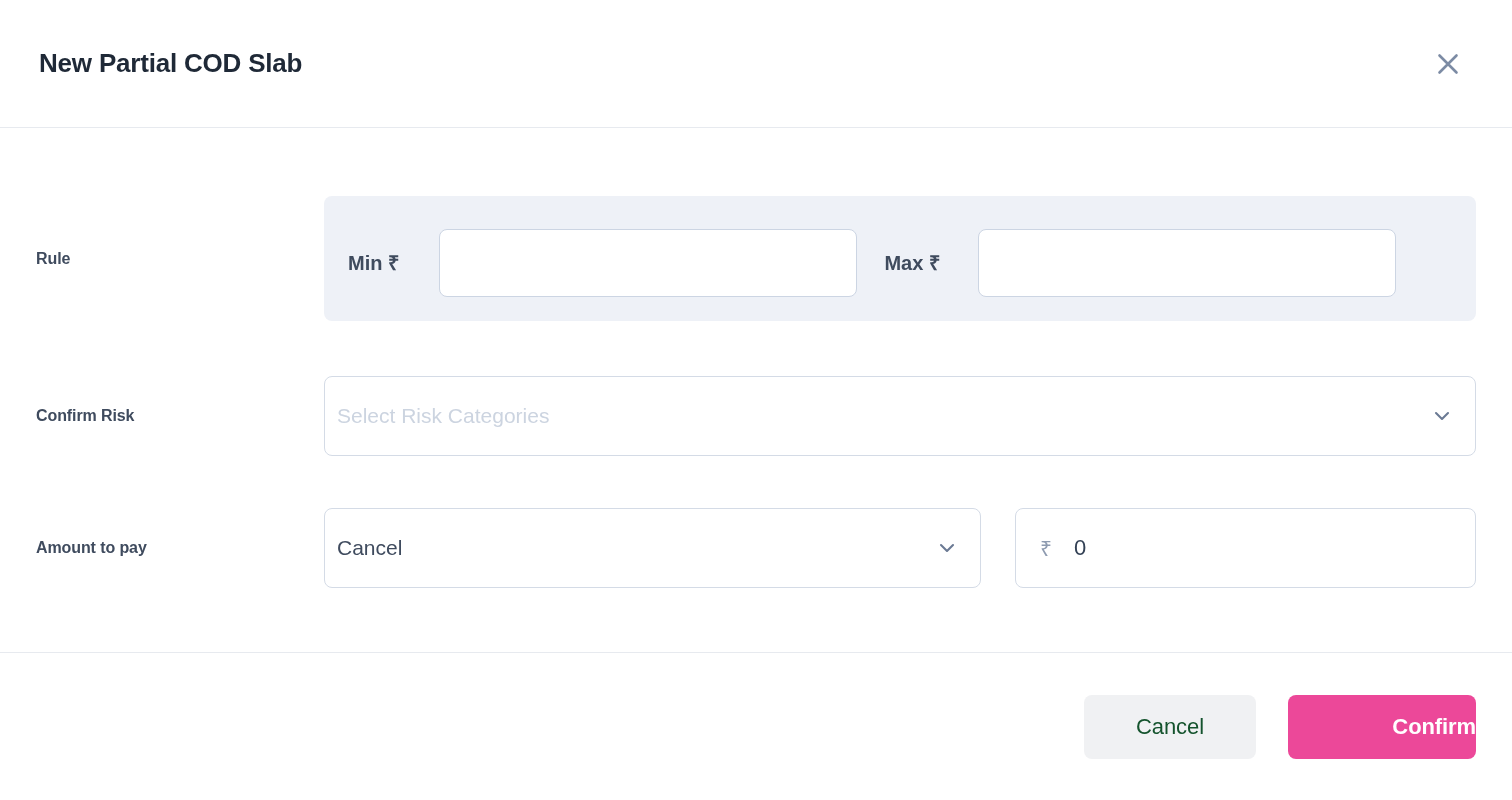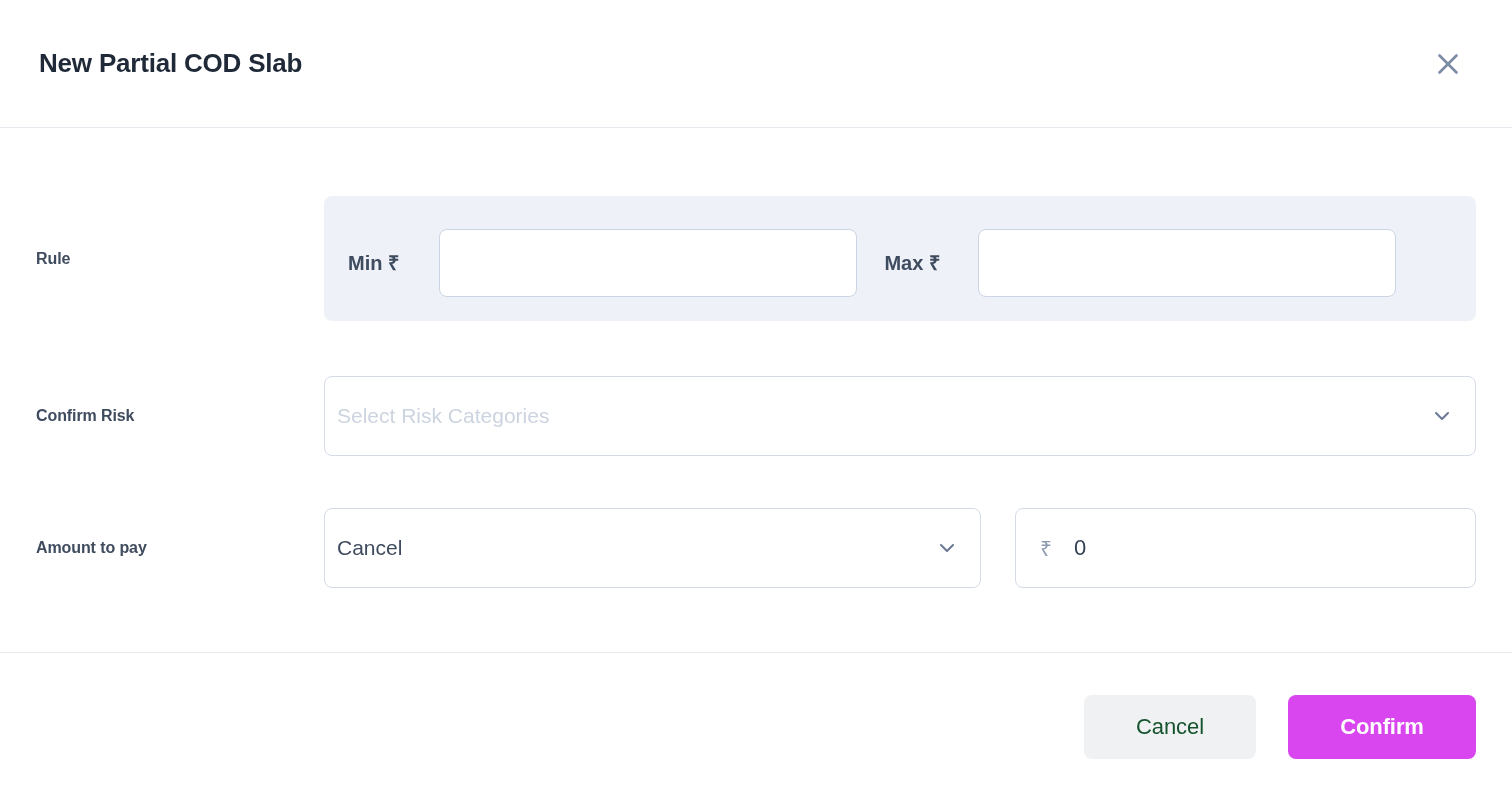--- a/index.html
+++ b/index.html
@@ -210,24 +210,25 @@
     letter-spacing: -0.1px;
   }
 
   .btn-cancel {
     background: #f0f1f3;
     color: #14532d;
     width: 172px;
   }
 
   .btn-confirm {
-    background: #d946ef;
+    background: #ec4899;
     color: #ffffff;
     font-weight: bold;
     width: 188px;
+    text-align: right;
   }
 </style>
 </head>
 <body>
 
 <div class="modal">
 
   <div class="modal-header">
     <div class="modal-title">New Partial COD Slab</div>
 

